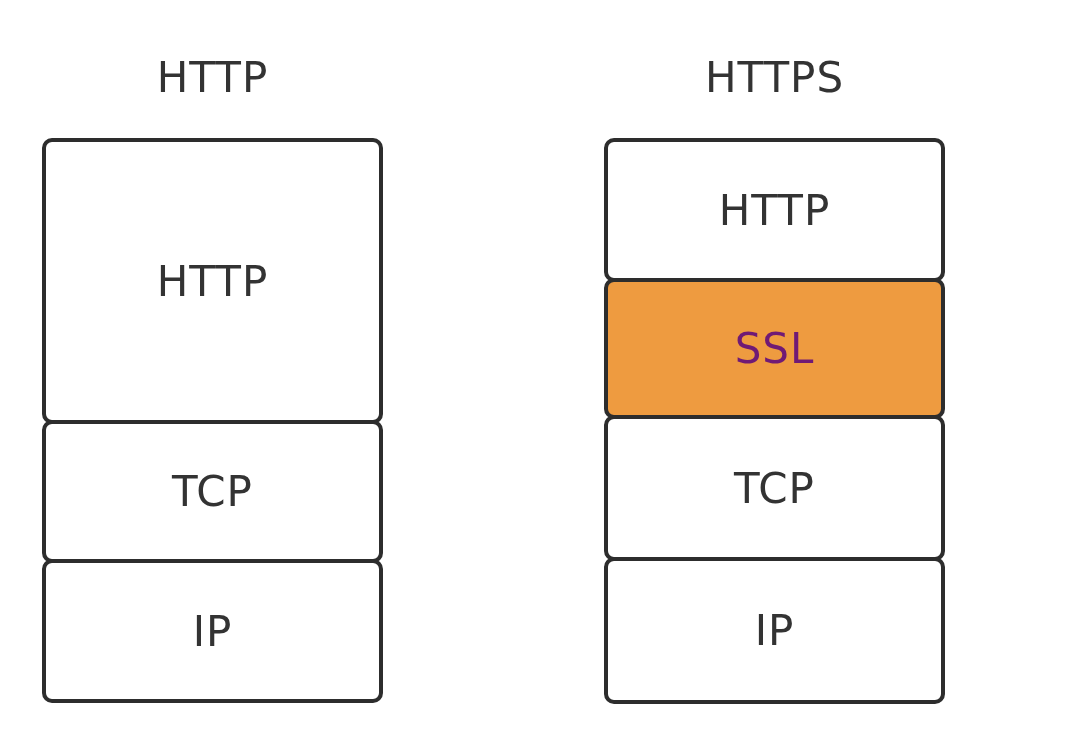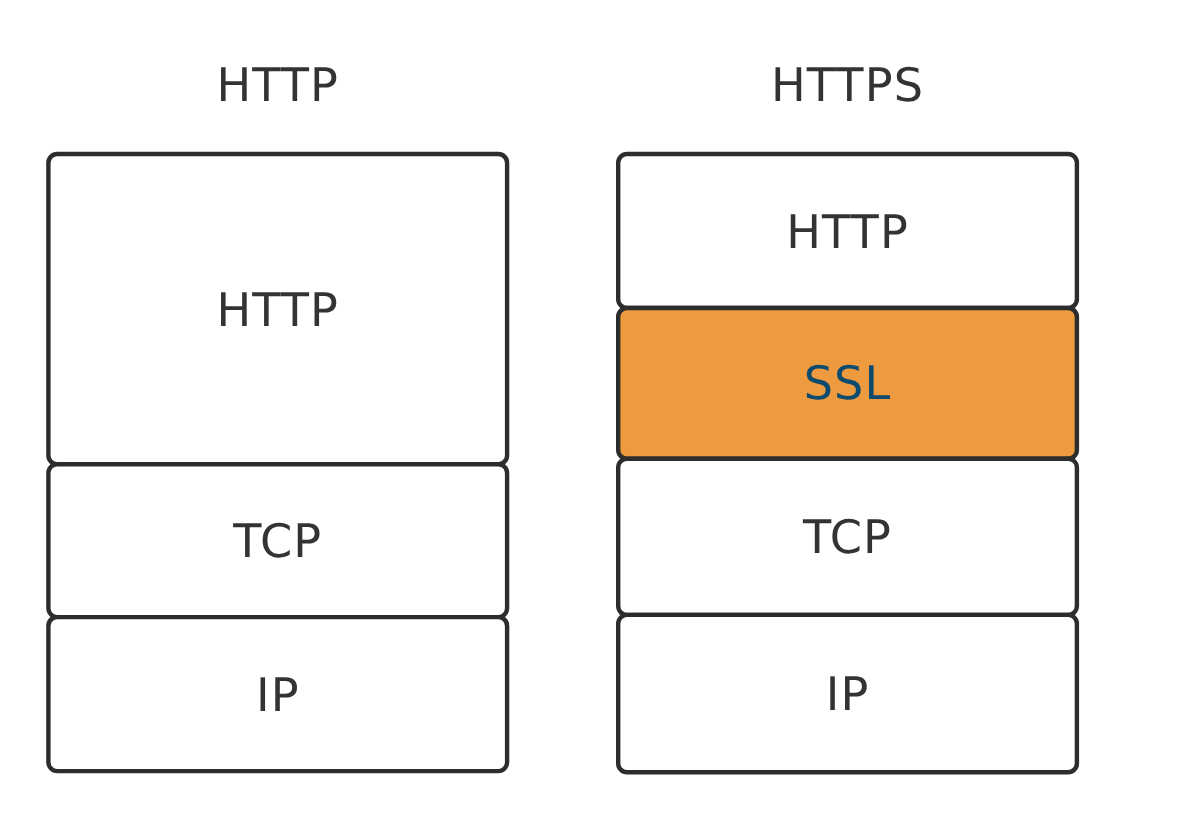--- a/index.html
+++ b/index.html
@@ -18,26 +18,26 @@
     height: 748px;
     background: #ffffff;
   }
   .columns {
     position: absolute;
     inset: 0;
   }
   .column {
     position: absolute;
     top: 0;
-    width: 421px;
+    width: 341px;
     display: flex;
     flex-direction: column;
   }
   .column:nth-child(1) { left: 42px; }
-  .column:nth-child(2) { left: 560px; }
+  .column:nth-child(2) { left: 604px; }
   .column-title {
     height: 138px;
     box-sizing: border-box;
     padding-top: 16px;
     display: flex;
     align-items: center;
     justify-content: center;
     font-size: 42px;
     letter-spacing: 1px;
     color: #333333;
@@ -62,21 +62,21 @@
   .layer-label {
     font-size: 42px;
     letter-spacing: 1px;
     color: #333333;
   }
   .layer.accent {
     background: #ee9b40;
     border-color: #2d2d2d;
   }
   .layer.accent .layer-label {
-    color: #0c4a6e;
+    color: #701a75;
   }
   .watermark {
     position: absolute;
     right: 16px;
     bottom: 14px;
     font-size: 19px;
     color: #c3c3c3;
     letter-spacing: 1px;
     user-select: none;
   }

